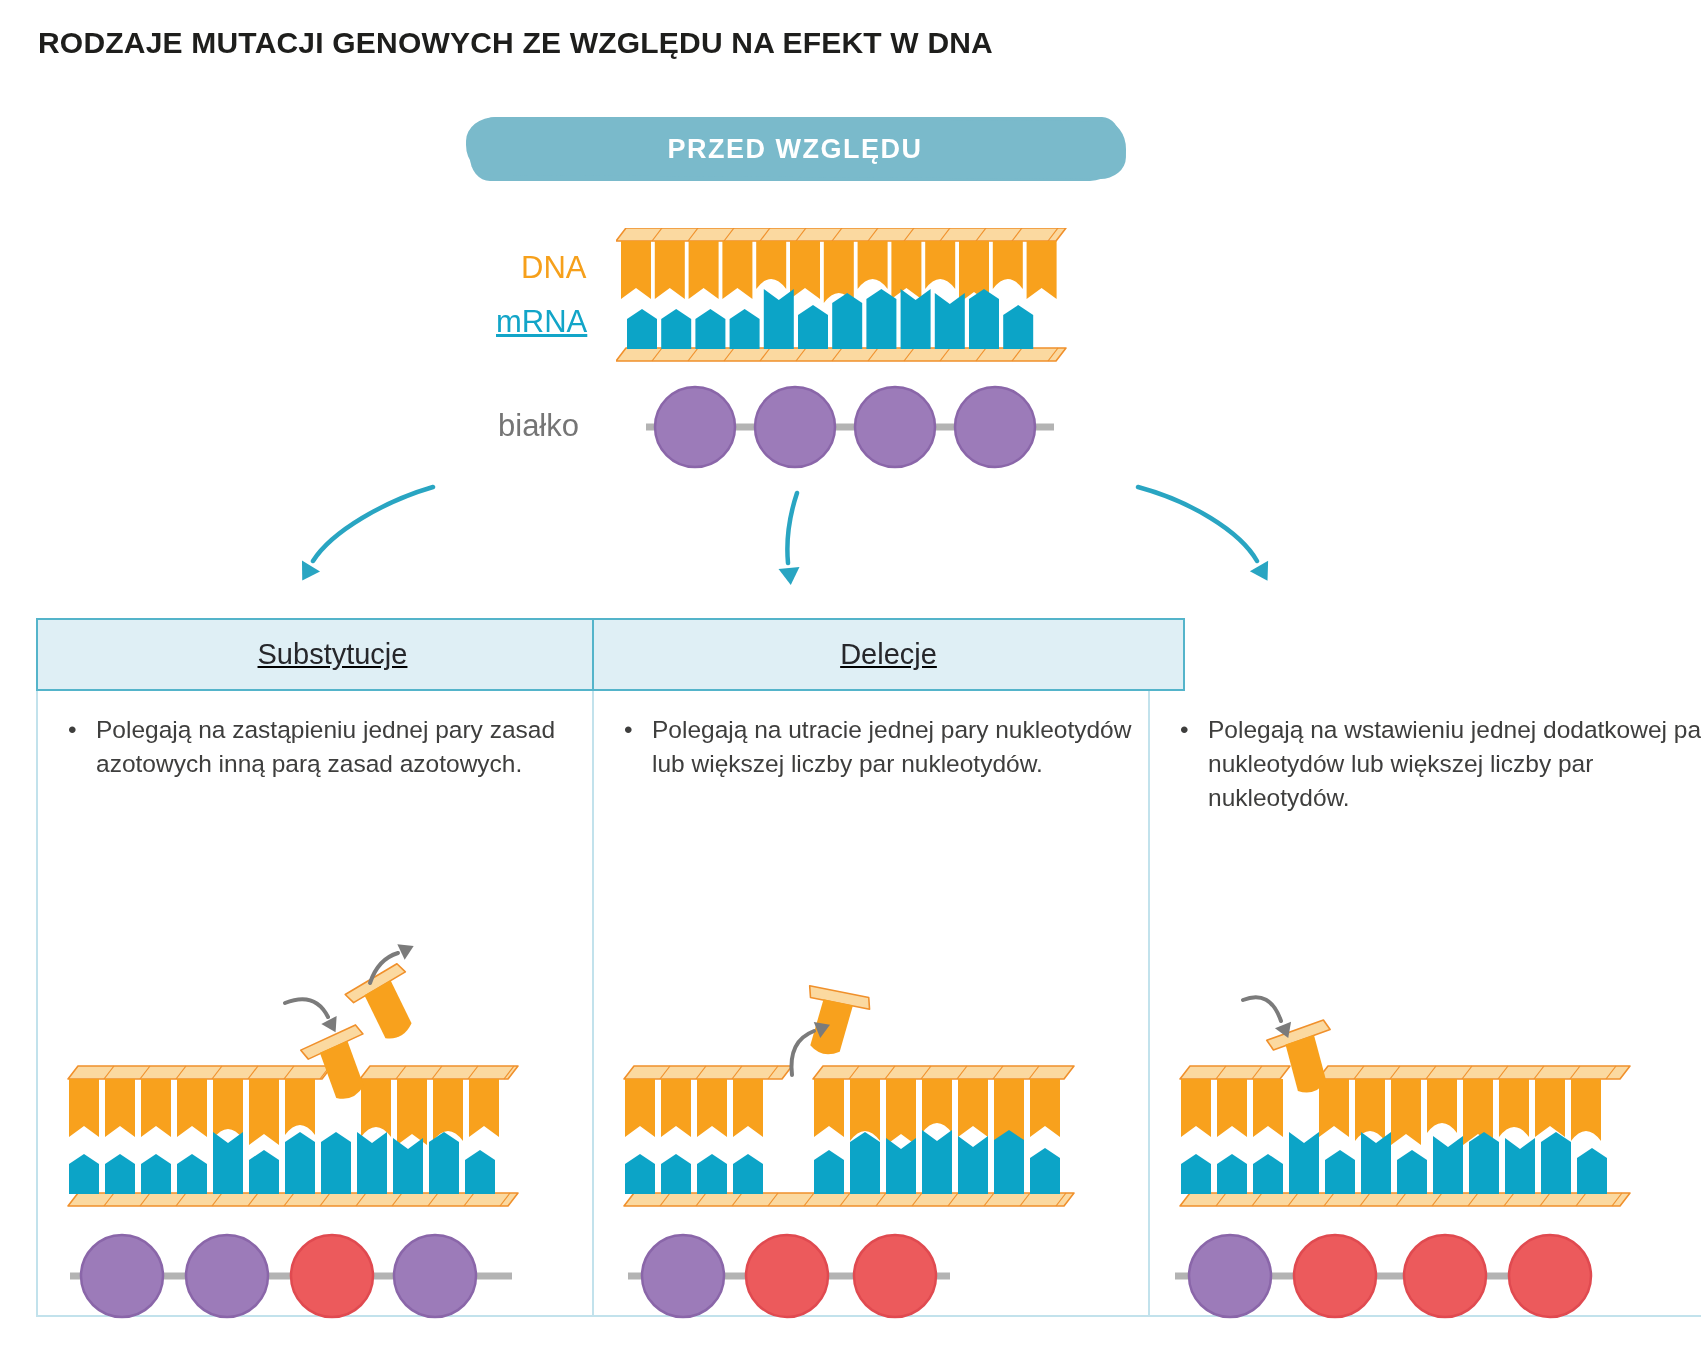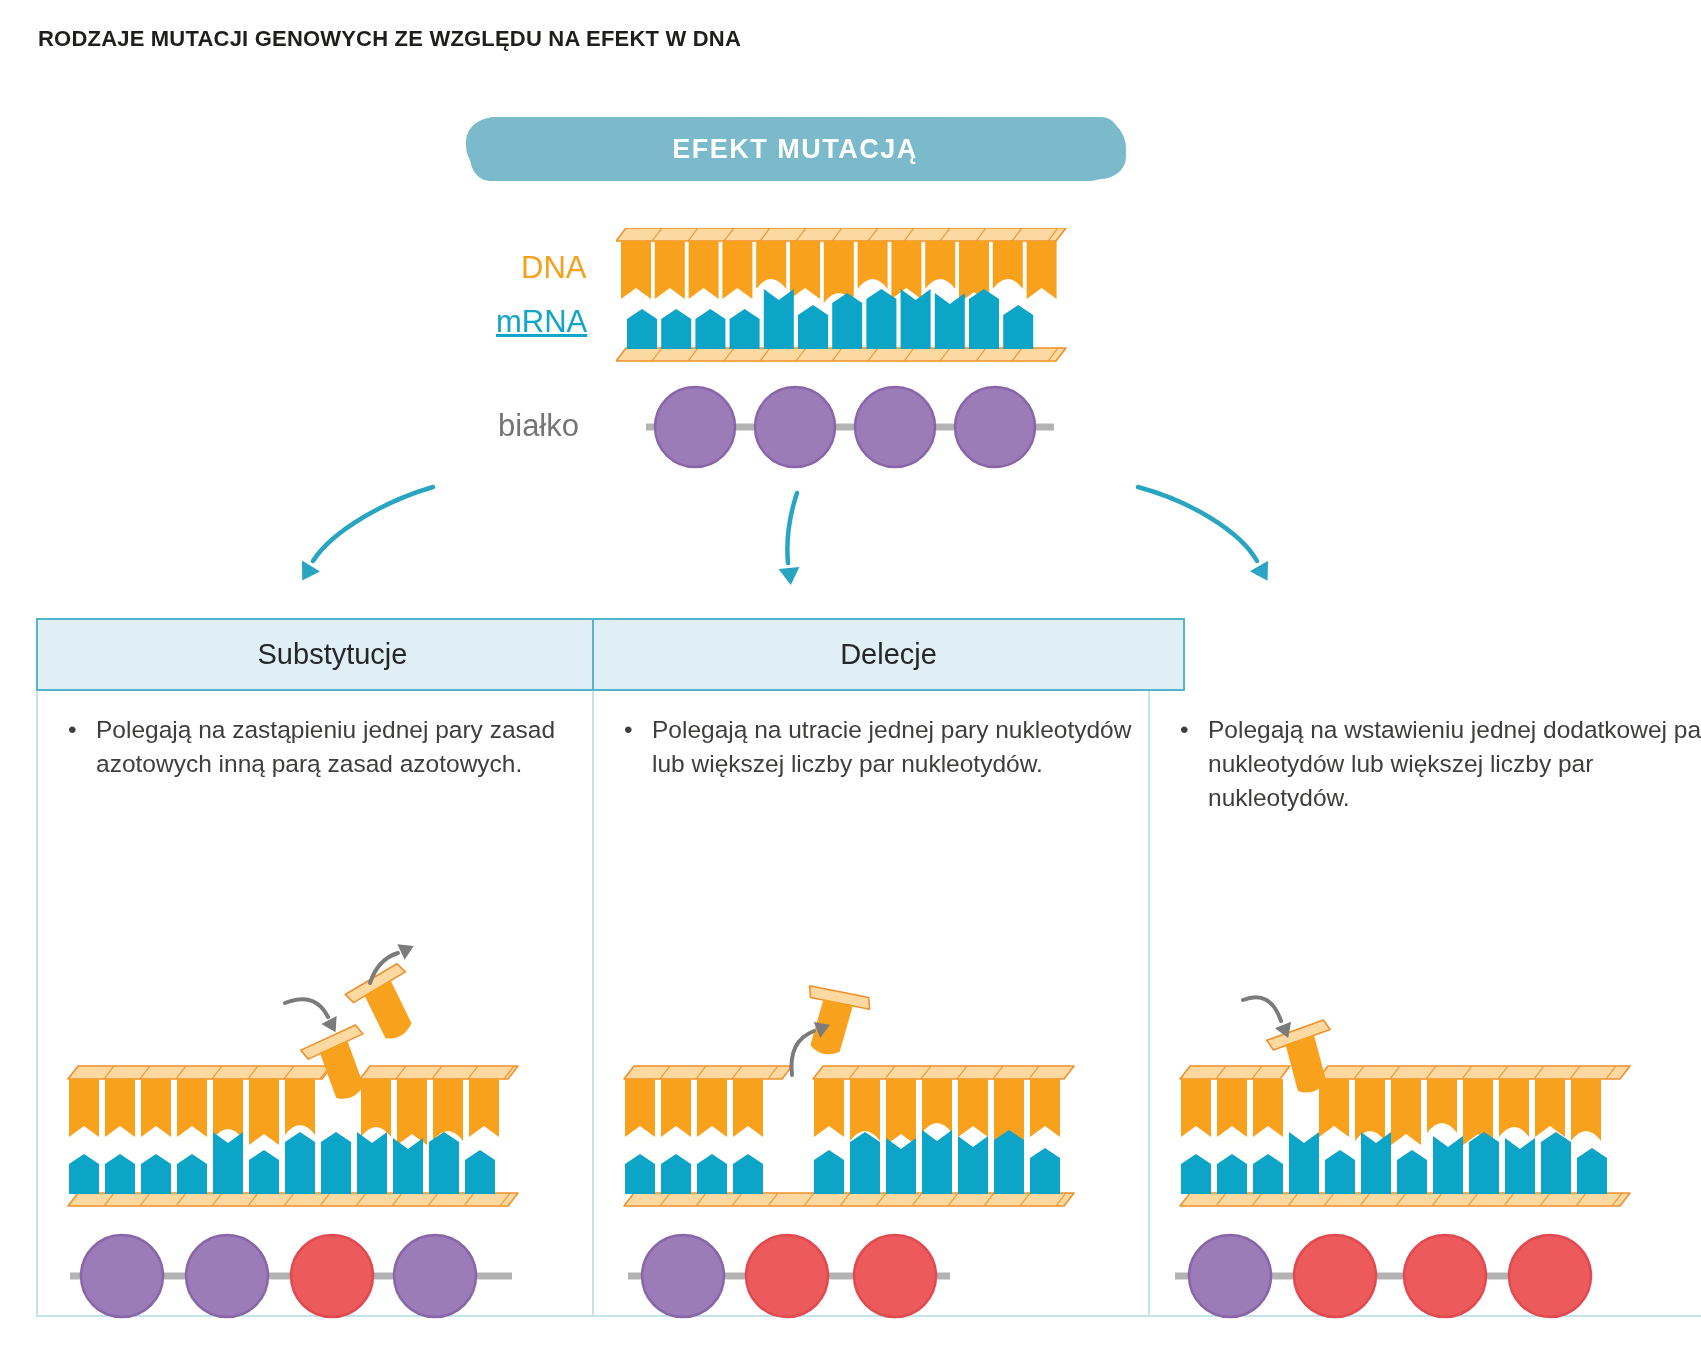--- a/index.html
+++ b/index.html
@@ -1,34 +1,34 @@
 <!DOCTYPE html>
 <html lang="pl" style="--c-dna: #F8A11D; --c-dna_backbone: #FBD9A0; --c-dna_backbone_stroke: #F0902B; --c-mrna: #0CA4C7; --c-protein: #9C7BB9; --c-protein_stroke: #8A66A9; --c-mutated: #EC5A5C; --c-mutated_stroke: #E04A50; --c-chain_line: #B3B3B3; --c-banner_bg: #7ABACB; --c-banner_text: #FFFFFF; --c-box_header_bg: #DFEFF5; --c-box_header_border: #54B4CA; --c-box_body_border: #C2E2EC; --c-teal_arrow: #29A5C2; --c-gray_arrow: #7B7B7B; --c-label_dna: #F6A01B; --c-label_mrna: #12A5C8; --c-label_protein: #757575; --c-title_text: #1E1E1C; --c-body_text: #3E3E3D;"><head>
 <meta charset="utf-8">
 <style>
   html,body{margin:0;padding:0;background:#fff;}
   .page{position:relative;width:1701px;height:1361px;background:#fff;overflow:hidden;
         font-family:"Liberation Sans", sans-serif;}
-  .title{position:absolute;left:38px;top:26px;font-size:22px;font-weight:700;
+  .title{position:absolute;left:38px;top:26px;font-size:30px;font-weight:700;
          letter-spacing:.2px;color:var(--c-title_text);}
   .banner{position:absolute;left:470px;top:117px;width:650px;height:64px;
           background:var(--c-banner_bg);border-radius:26px 18px 30px 20px / 30px 22px 28px 24px;
           display:flex;align-items:center;justify-content:center;}
   .banner::before{content:"";position:absolute;inset:2px -6px 4px -4px;background:var(--c-banner_bg);
           border-radius:30px 22px 26px 28px / 24px 28px 22px 30px;transform:rotate(.4deg);z-index:0;}
   .banner span{position:relative;z-index:1;color:var(--c-banner_text);font-size:27px;font-weight:700;letter-spacing:1.5px;}
   .lbl{position:absolute;font-size:31px;}
   .lbl-dna{left:521px;top:250px;color:var(--c-label_dna);}
   .lbl-mrna{left:496px;top:304px;color:var(--c-label_mrna);text-decoration:underline;}
   .lbl-bialko{left:498px;top:408px;color:var(--c-label_protein);}
   svg{position:absolute;display:block;}
   .strand-before{left:616px;top:228px;}
   .prot-before{left:640px;top:382px;}
   .arrows{left:0;top:465px;}
-  .mbox{position:absolute;top:618px;width:593px;height:699px;}
+  .mbox{position:absolute;top:618px;width:593px;height:699px;text-decoration:underline;}
   .mbox-1{left:36px;} .mbox-2{left:592px;} .mbox-3{left:1148px;}
   .mbox-header{position:relative;height:73px;background:var(--c-box_header_bg);
          border:2px solid var(--c-box_header_border);box-sizing:border-box;
          display:flex;align-items:center;justify-content:center;}
   .mbox-header span{font-size:29px;color:#26272b;}
   .mbox-body{position:absolute;left:0;right:0;top:73px;bottom:0;background:#fff;
          border:2px solid var(--c-box_body_border);border-top:none;box-sizing:border-box;}
   .desc{position:absolute;left:30px;right:16px;top:22px;display:flex;
         font-size:24.5px;line-height:34px;color:var(--c-body_text);}
   .desc .bullet{flex:none;width:28px;}
@@ -36,21 +36,21 @@
   svg.prot-box{left:22px;top:535px;}
 </style>
 </head>
 <body>
 
 <div class="page">
 
   <div class="title">RODZAJE MUTACJI GENOWYCH ZE WZGLĘDU NA EFEKT W DNA</div>
 
   <div class="banner">
-    <span>EFEKT MUTACJĄ</span>
+    <span>PRZED WZGLĘDU</span>
   </div>
 
   <div class="lbl lbl-dna">DNA</div>
   <div class="lbl lbl-mrna">mRNA</div>
   <div class="lbl lbl-bialko">białko</div>
 
   <svg class="strand-before" width="458" height="134" viewBox="0 0 458 134">
       <g>
         <path d="M10,0 L450,0 L440,13 L0,13 Z" style="fill:var(--c-dna_backbone);stroke:var(--c-dna_backbone_stroke);stroke-width:1.6" stroke-linejoin="round"></path>
         <line x1="46" y1="0" x2="36" y2="13" style="stroke:var(--c-dna_backbone_stroke);stroke-width:1.2"></line>

